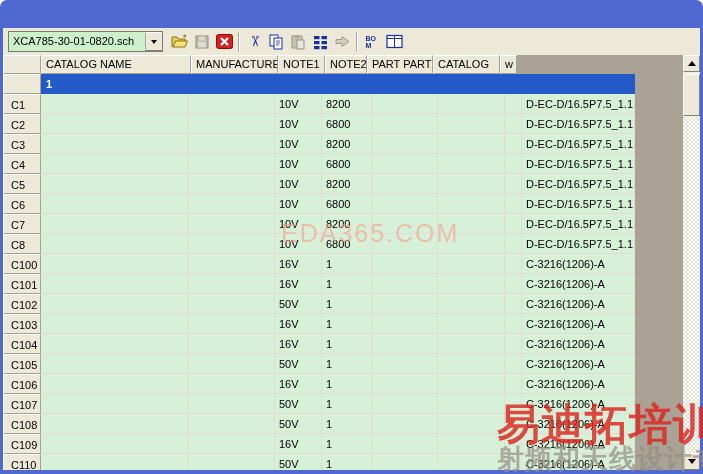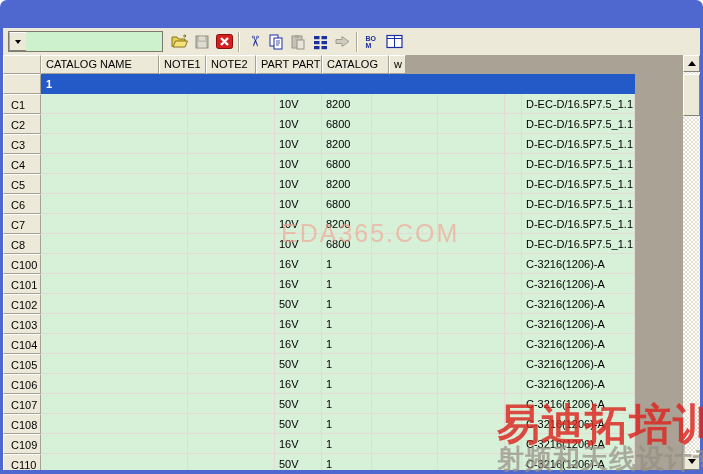--- a/index.html
+++ b/index.html
@@ -60,20 +60,21 @@
 </head>
 <body>
 
 <div class="window">
 
 
   <div class="client">
 
     <div class="toolbar">
       <div class="combo">
+        <div class="combo-text">XCA785-30-01-0820.sch</div>
         <div class="combo-btn">
           <div class="arrow-down"></div>
         </div>
       </div>
       <div style="width:6px;flex:none;"></div>
       <div class="tbtn">
         <svg width="18" height="16" viewBox="0 0 18 16">
           <path d="M1 13 V3 H6 L7.5 5 H14 V7" fill="#e8cf58" stroke="#7a6410" stroke-width="0.9"></path>
           <path d="M2 13 L4.5 7 H16.5 L14 13 Z" fill="#f6e378" stroke="#7a6410" stroke-width="0.9"></path>
           <path d="M12 2 h3 M15 2 l-1.5 -1.5 M15 2 l-1.5 1.5" stroke="#7a6410" stroke-width="1" fill="none"></path>
@@ -133,23 +134,24 @@
         <svg width="17" height="15" viewBox="0 0 17 15">
           <rect x="1" y="1.5" width="15" height="12" fill="#fff" stroke="#1c2f9e" stroke-width="1.2"></rect>
           <path d="M8.5 1.5 V13.5 M1 4.5 H16" stroke="#1c2f9e" stroke-width="1"></path>
         </svg>
       </div>
     </div>
 
     <div class="grid">
       <div class="hrow">
         <div class="hcell" style="width:38px"></div>
-        <div class="hcell" style="width:118px">CATALOG NAME</div>
+        <div class="hcell" style="width:150px">CATALOG NAME</div>
+        <div class="hcell" style="width:87px">MANUFACTURE</div>
         <div class="hcell" style="width:47px">NOTE1</div>
-        <div class="hcell" style="width:50px">NOTE2</div>
+        <div class="hcell" style="width:42px">NOTE2</div>
         <div class="hcell" style="width:66px">PART PART</div>
         <div class="hcell" style="width:67px">CATALOG</div>
         <div class="hcell" style="width:17px">w</div>
       </div>
       <div class="row">
         <div class="rowhdr"></div>
         <div class="selcell">1</div>
       </div>
       <div>
           <div class="row">

